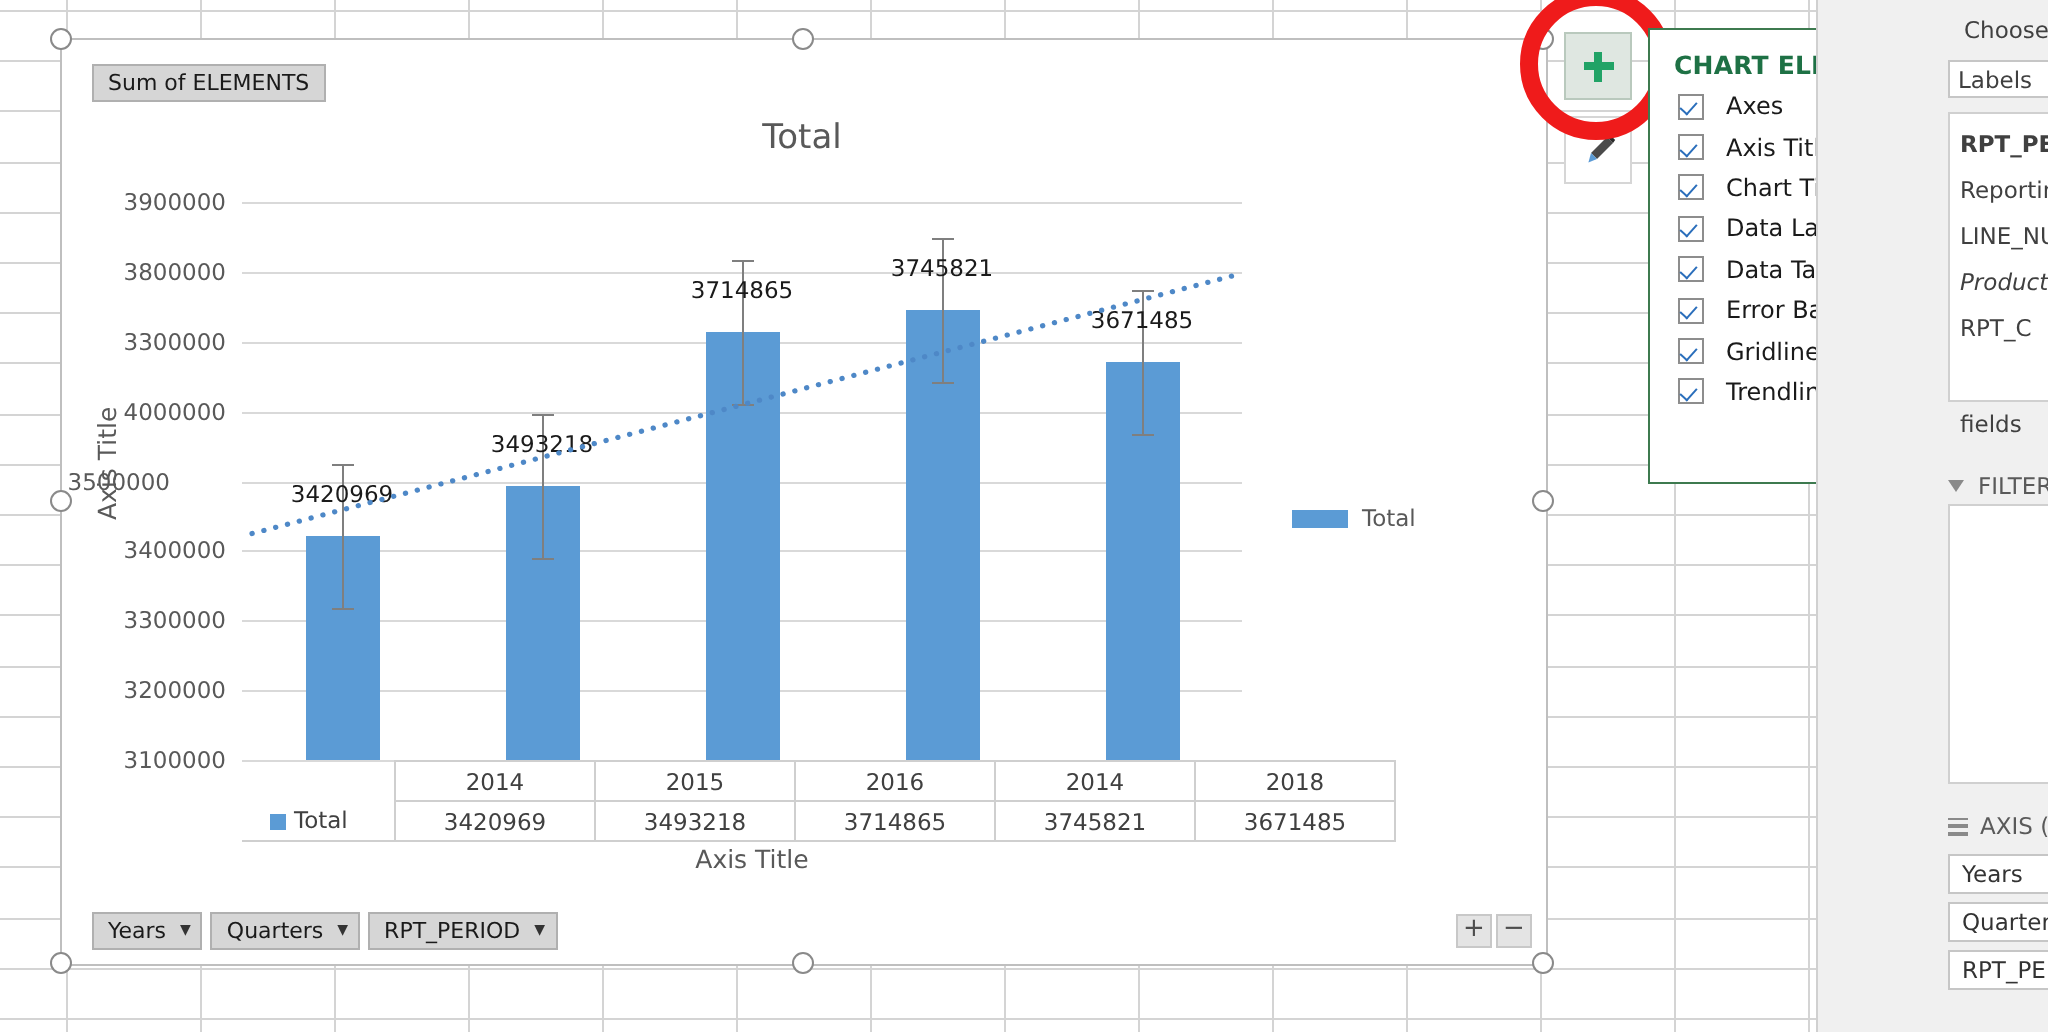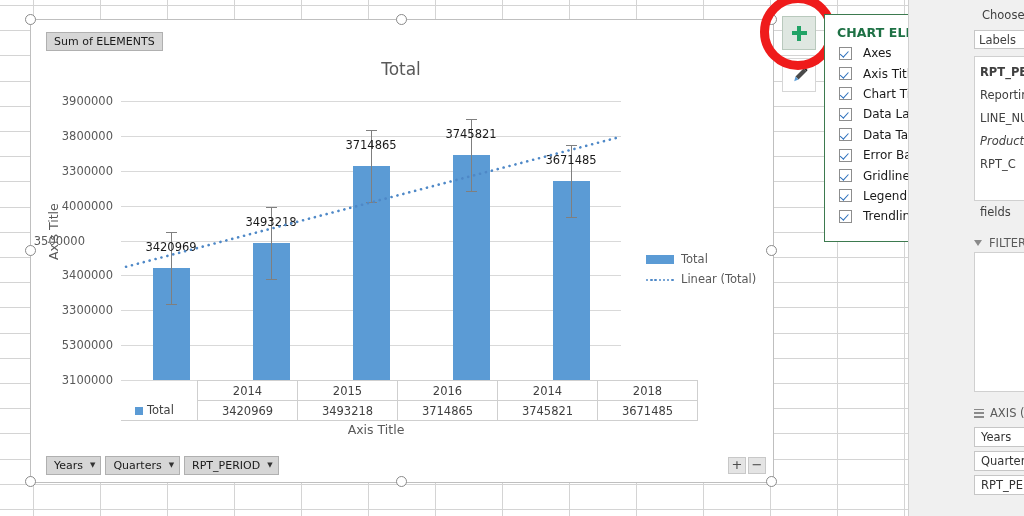--- a/index.html
+++ b/index.html
@@ -233,21 +233,21 @@
       <div class="ytick" style="top: 69.75px; right: 508px;">3300000</div>
       <div class="gridline" style="top: 104.625px;"></div>
       <div class="ytick" style="top: 104.625px; right: 508px;">4000000</div>
       <div class="gridline" style="top: 139.5px;"></div>
       <div class="ytick" style="top: 139.5px; right: 536px;">3500000</div>
       <div class="gridline" style="top: 174.375px;"></div>
       <div class="ytick" style="top: 174.375px; right: 508px;">3400000</div>
       <div class="gridline" style="top: 209.25px;"></div>
       <div class="ytick" style="top: 209.25px; right: 508px;">3300000</div>
       <div class="gridline" style="top: 244.125px;"></div>
-      <div class="ytick" style="top: 244.125px; right: 508px;">5300000</div>
+      <div class="ytick" style="top: 244.125px; right: 508px;">3200000</div>
       <div class="gridline" style="top: 279px;"></div>
       <div class="ytick" style="top: 279px; right: 508px;">3100000</div>
       <div class="bar" style="left: 31.5px; width: 37px; height: 111.938px;"></div>
       <div class="errbar" style="left: 50px; top: 131.062px; height: 72px;"></div>
       <div class="errcap" style="left: 44.5px; top: 131.062px;"></div>
       <div class="errcap" style="left: 44.5px; top: 203.062px;"></div>
       <div class="dlabel" style="left: 15px; top: 139.062px; width: 70px;">3420969</div>
       <div class="bar" style="left: 131.5px; width: 37px; height: 137.135px;"></div>
       <div class="errbar" style="left: 150px; top: 105.865px; height: 72px;"></div>
       <div class="errcap" style="left: 144.5px; top: 105.865px;"></div>
@@ -294,32 +294,20 @@
           <td class="val">3671485</td>
         </tr>
     </tbody>
   </table>
 
   <div class="abs" id="chart-legend" style="left:615px;top:229px;">
       <div class="row">
         <span class="sw-bar" style="background: rgb(91, 155, 213);"></span>
         <span>Total</span>
       </div>
-      <div class="row">
-        <span class="sw-line">
-          <i style="left: 0px; background: rgb(78, 136, 199);"></i>
-          <i style="left: 4.2px; background: rgb(78, 136, 199);"></i>
-          <i style="left: 8.4px; background: rgb(78, 136, 199);"></i>
-          <i style="left: 12.6px; background: rgb(78, 136, 199);"></i>
-          <i style="left: 16.8px; background: rgb(78, 136, 199);"></i>
-          <i style="left: 21px; background: rgb(78, 136, 199);"></i>
-          <i style="left: 25.2px; background: rgb(78, 136, 199);"></i>
-        </span>
-        <span>Linear (Total)</span>
-      </div>
     </div>
 
   <div class="abs" id="field-buttons" style="left:15px;top:436px;">
       <div class="fbtn">
         <span>Years</span>
         <span class="caret">▼</span>
       </div>
       <div class="fbtn">
         <span>Quarters</span>
         <span class="caret">▼</span>
@@ -385,24 +373,20 @@
       <div class="item">
         <span class="cbx"></span>
         <span>Error Bars</span>
       </div>
       <div class="item">
         <span class="cbx"></span>
         <span>Gridlines</span>
       </div>
       <div class="item">
         <span class="cbx"></span>
-        <span>Legend</span>
-      </div>
-      <div class="item">
-        <span class="cbx"></span>
         <span>Trendline</span>
       </div>
     </div>
 </div>
 
 <div class="abs" id="pivot-pane">
   <div class="pane-inner">
     <div class="pv-label" id="pv-choose">Choose fields</div>
 
     <div id="pv-search">

